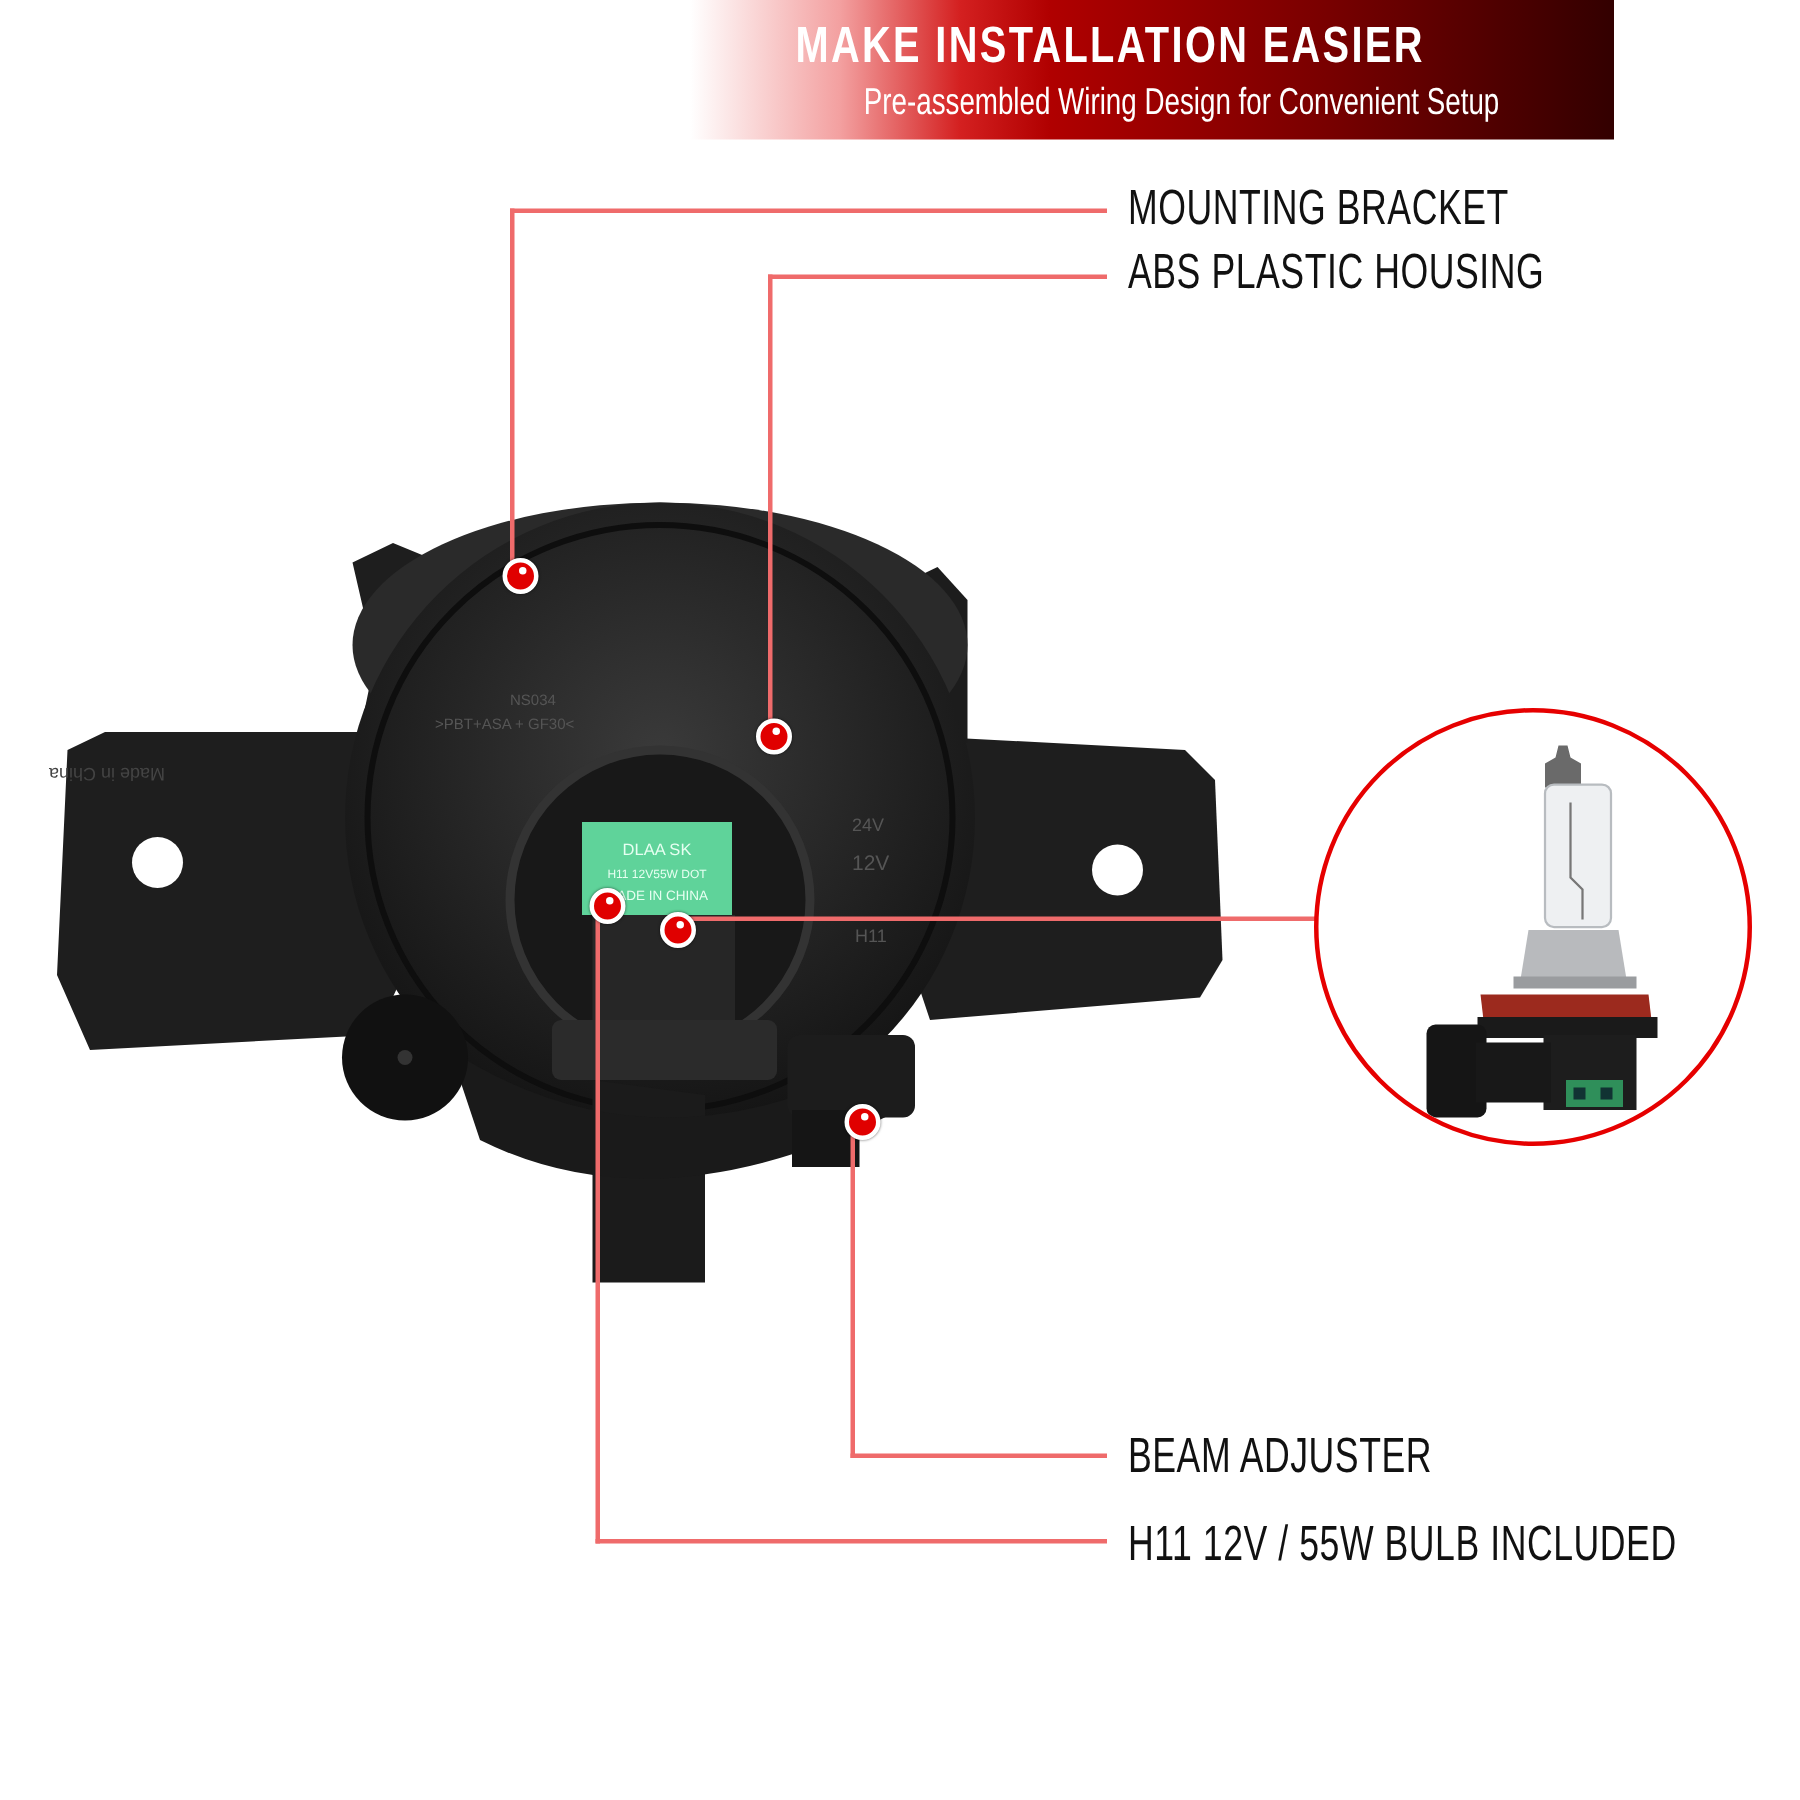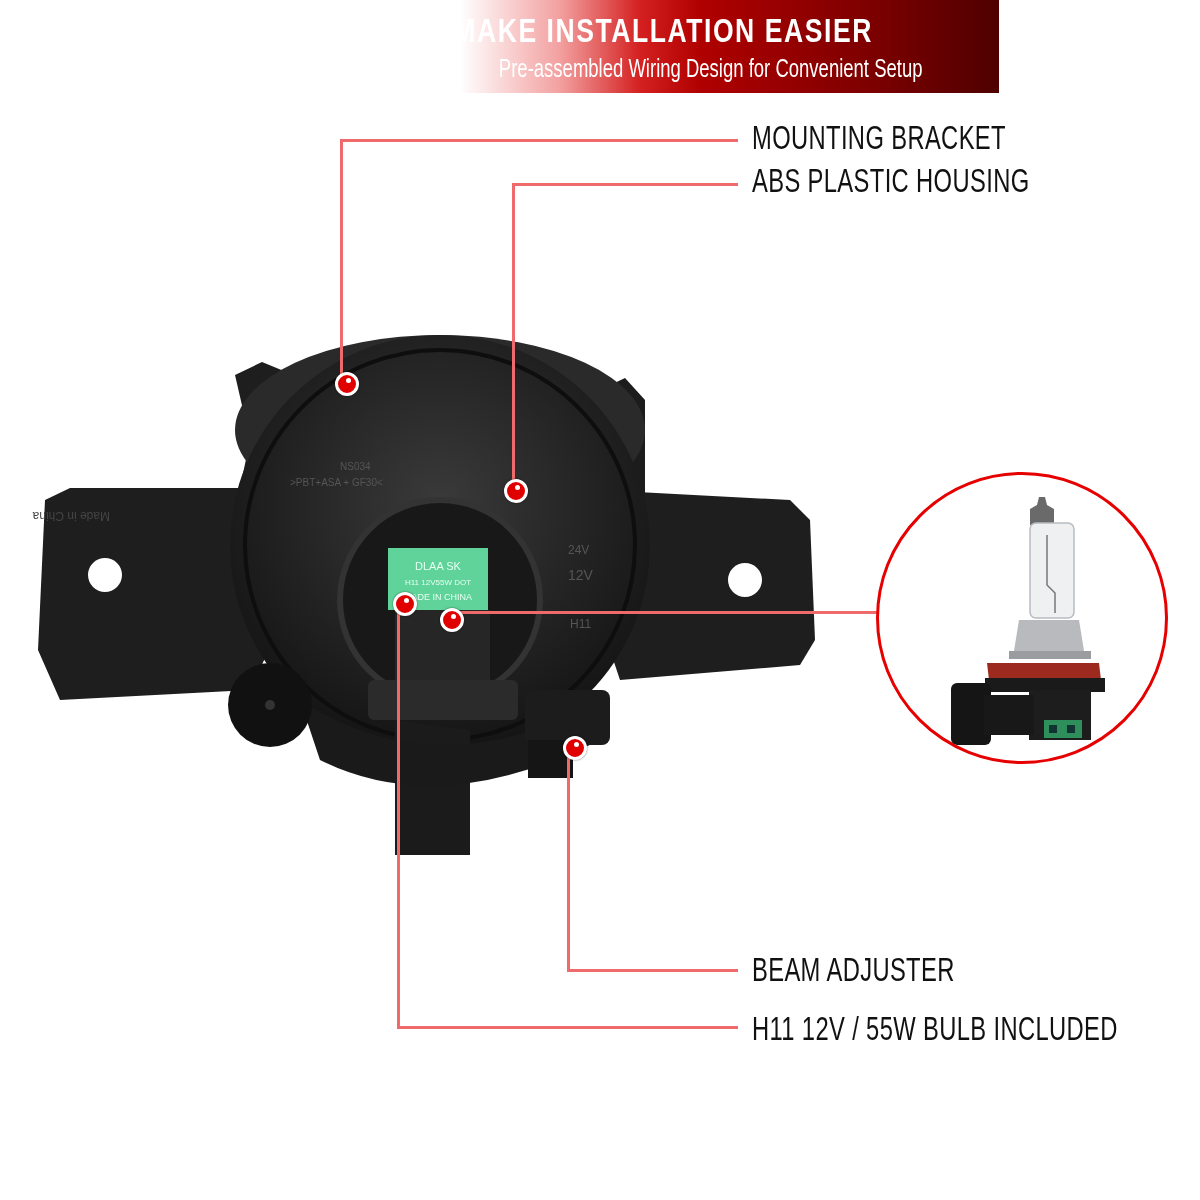--- a/index.html
+++ b/index.html
@@ -1,20 +1,20 @@
 <!DOCTYPE html>
 <html><head>
 <meta charset="utf-8">
 <style>
   html, body { margin:0; padding:0; }
   body { width:1200px; height:1200px; background:#ffffff; position:relative; overflow:hidden;
          font-family:"Liberation Sans", "DejaVu Sans", sans-serif; }
 
   
-  .banner { position:absolute; left:0; top:0; width:999px; height:93px;
+  .banner { position:absolute; left:0; top:0; width:1076px; height:93px;
             background:linear-gradient(to right, #ffffff 0px, #ffffff 460px, #f3a0a0 560px, #d42020 640px, #b00000 700px, #7a0000 880px, #2a0000 1100px, #100000 1200px); }
   .banner-title { position:absolute; right:126px; top:11px; color:#fff; font-weight:bold;
                   font-size:34px; letter-spacing:2px; transform:scaleX(0.78); transform-origin:right top;
                   white-space:nowrap; }
   .banner-sub { position:absolute; right:77px; top:54px; color:#fff; font-size:25px;
                 transform:scaleX(0.74); transform-origin:right top; white-space:nowrap; }
 
   
   .label { position:absolute; color:#111; font-size:33px; white-space:nowrap;
            transform:scaleX(0.72); transform-origin:left top; letter-spacing:0.5px; }

